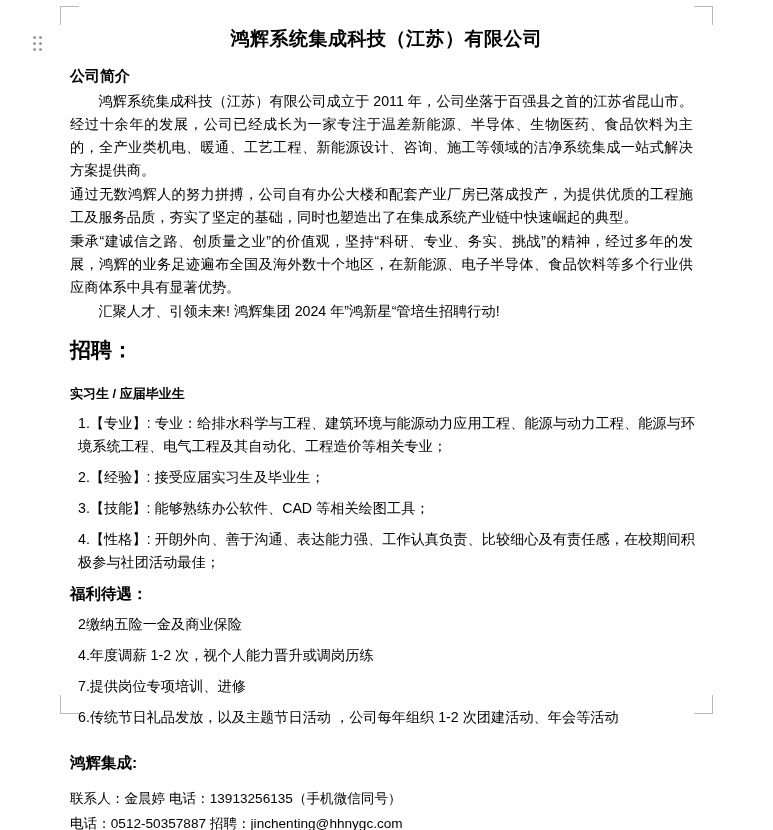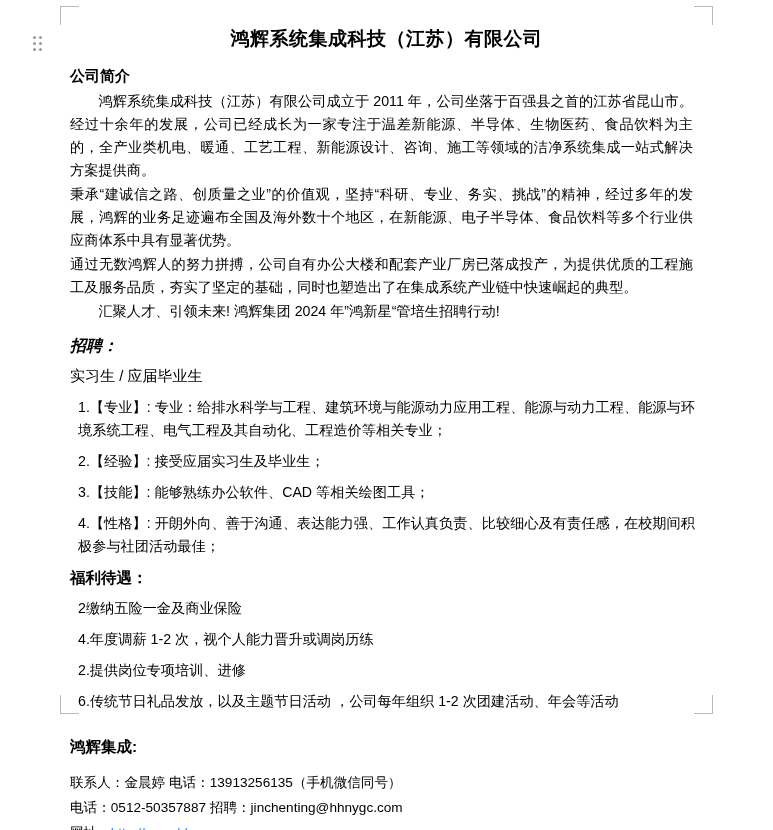--- a/index.html
+++ b/index.html
@@ -79,31 +79,30 @@
 
   p.para {
     font-size: 14.2px;
     line-height: 1.62;
     margin: 0 10px 1px 0;
     text-align: justify;
   }
   p.indent { text-indent: 2em; }
 
   .recruit-head {
-    font-size: 16px;
+    font-size: 21px;
     font-weight: bold;
     margin: 12px 0 6px 0;
     line-height: 1.4;
-    font-style: italic;
   }
 
   .sub-head {
-    font-size: 15px;
-    font-weight: normal;
-    margin: 8px 0 4px 0;
+    font-size: 13px;
+    font-weight: bold;
+    margin: 20px 0 4px 0;
     line-height: 1.5;
   }
 
   .benefit-head {
     font-size: 15.5px;
     font-weight: bold;
     margin: 6px 0 6px 0;
     line-height: 1.5;
   }
 
@@ -150,38 +149,38 @@
       <i></i>
   </div>
 
   <div class="content">
 
     <div class="doc-title">鸿辉系统集成科技（江苏）有限公司</div>
 
     <h2 class="section-head">公司简介</h2>
 
     <p class="para indent">鸿辉系统集成科技（江苏）有限公司成立于 2011 年，公司坐落于百强县之首的江苏省昆山市。经过十余年的发展，公司已经成长为一家专注于温差新能源、半导体、生物医药、食品饮料为主的，全产业类机电、暖通、工艺工程、新能源设计、咨询、施工等领域的洁净系统集成一站式解决方案提供商。</p>
+    <p class="para">通过无数鸿辉人的努力拼搏，公司自有办公大楼和配套产业厂房已落成投产，为提供优质的工程施工及服务品质，夯实了坚定的基础，同时也塑造出了在集成系统产业链中快速崛起的典型。</p>
     <p class="para">秉承“建诚信之路、创质量之业”的价值观，坚持“科研、专业、务实、挑战”的精神，经过多年的发展，鸿辉的业务足迹遍布全国及海外数十个地区，在新能源、电子半导体、食品饮料等多个行业供应商体系中具有显著优势。</p>
-    <p class="para">通过无数鸿辉人的努力拼搏，公司自有办公大楼和配套产业厂房已落成投产，为提供优质的工程施工及服务品质，夯实了坚定的基础，同时也塑造出了在集成系统产业链中快速崛起的典型。</p>
     <p class="para indent">汇聚人才、引领未来! 鸿辉集团 2024 年”鸿新星“管培生招聘行动!</p>
 
     <div class="recruit-head">招聘：</div>
 
     <div class="sub-head">实习生 / 应届毕业生</div>
 
     <p class="item">1.【专业】: 专业：给排水科学与工程、建筑环境与能源动力应用工程、能源与动力工程、能源与环境系统工程、电气工程及其自动化、工程造价等相关专业；</p>
     <p class="item">2.【经验】: 接受应届实习生及毕业生；</p>
     <p class="item">3.【技能】: 能够熟练办公软件、CAD 等相关绘图工具；</p>
     <p class="item">4.【性格】: 开朗外向、善于沟通、表达能力强、工作认真负责、比较细心及有责任感，在校期间积极参与社团活动最佳；</p>
 
     <div class="benefit-head">福利待遇：</div>
 
     <p class="item">2缴纳五险一金及商业保险</p>
     <p class="item">4.年度调薪 1-2 次，视个人能力晋升或调岗历练</p>
-    <p class="item">2.提供岗位专项培训、进修</p>
+    <p class="item">7.提供岗位专项培训、进修</p>
     <p class="item">6.传统节日礼品发放，以及主题节日活动 ，公司每年组织 1-2 次团建活动、年会等活动</p>
 
     <div class="company-head">鸿辉集成:</div>
 
     <p class="contact">联系人：金晨婷 电话：13913256135（手机微信同号）</p>
     <p class="contact">电话：0512-50357887 招聘：jinchenting@hhnygc.com</p>
     <p class="contact"><span>网址：</span><a class="url" href="#">http://www.hhnygc.com</a></p>
 
   </div>
 </div>

